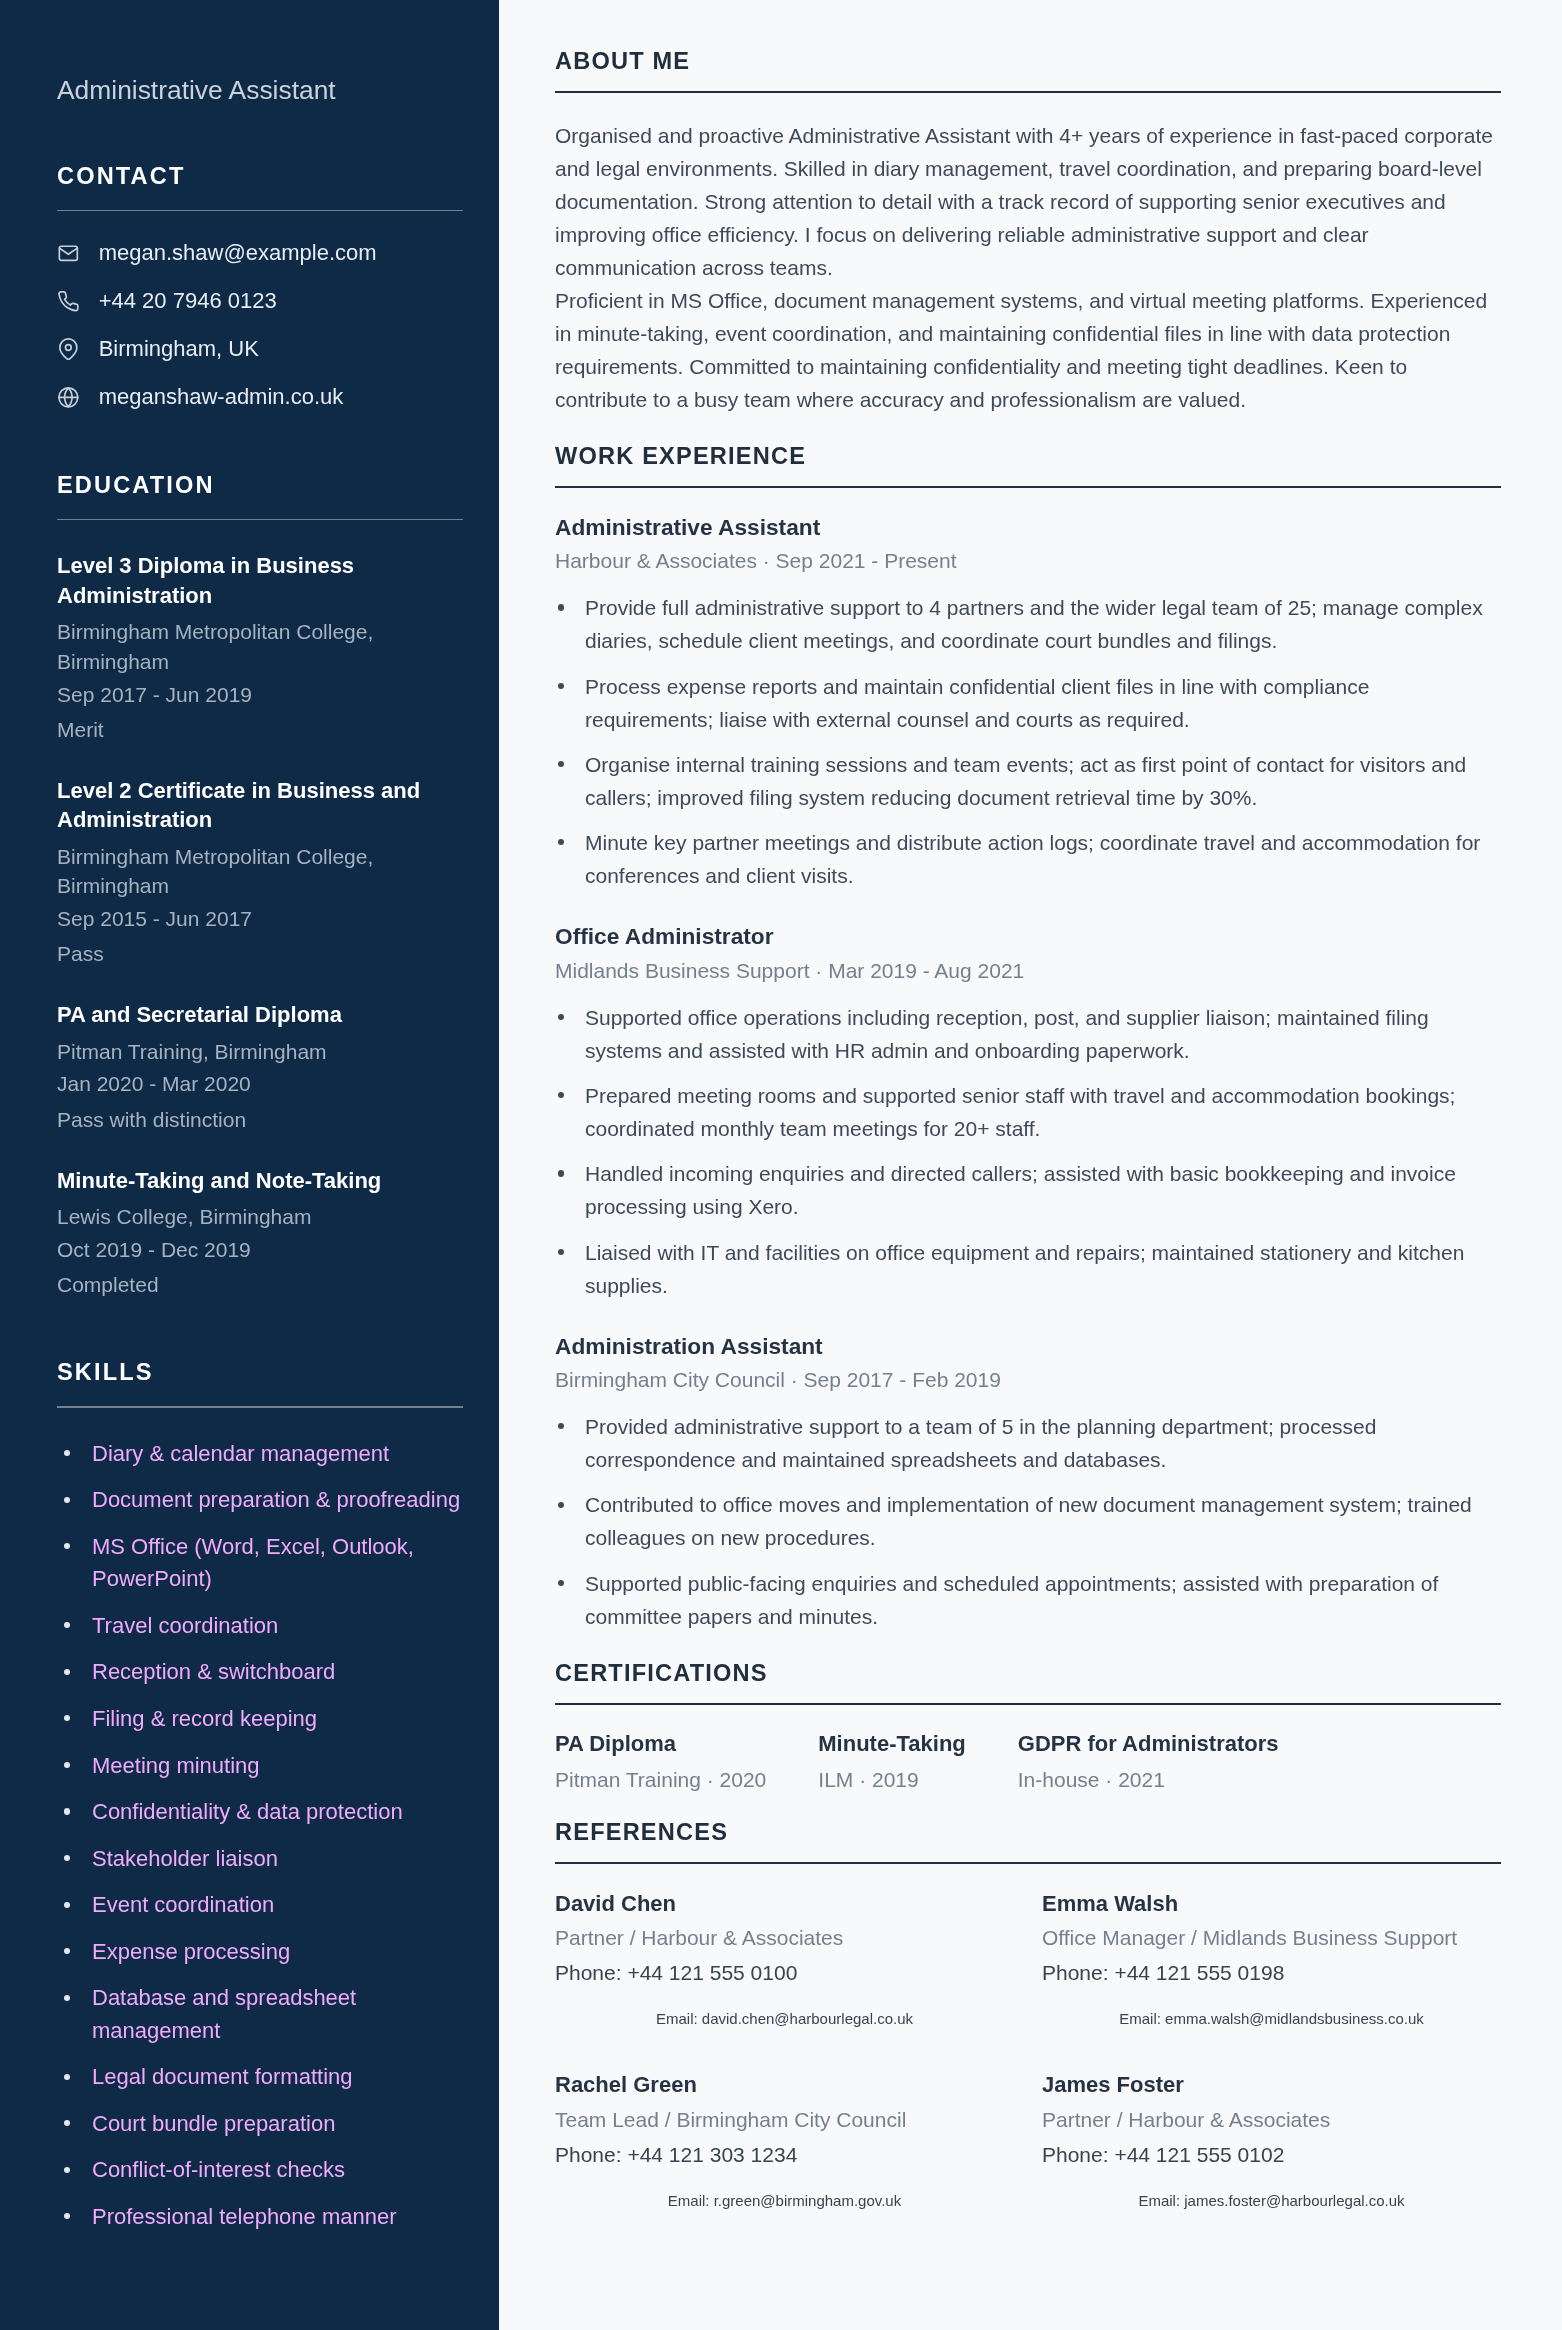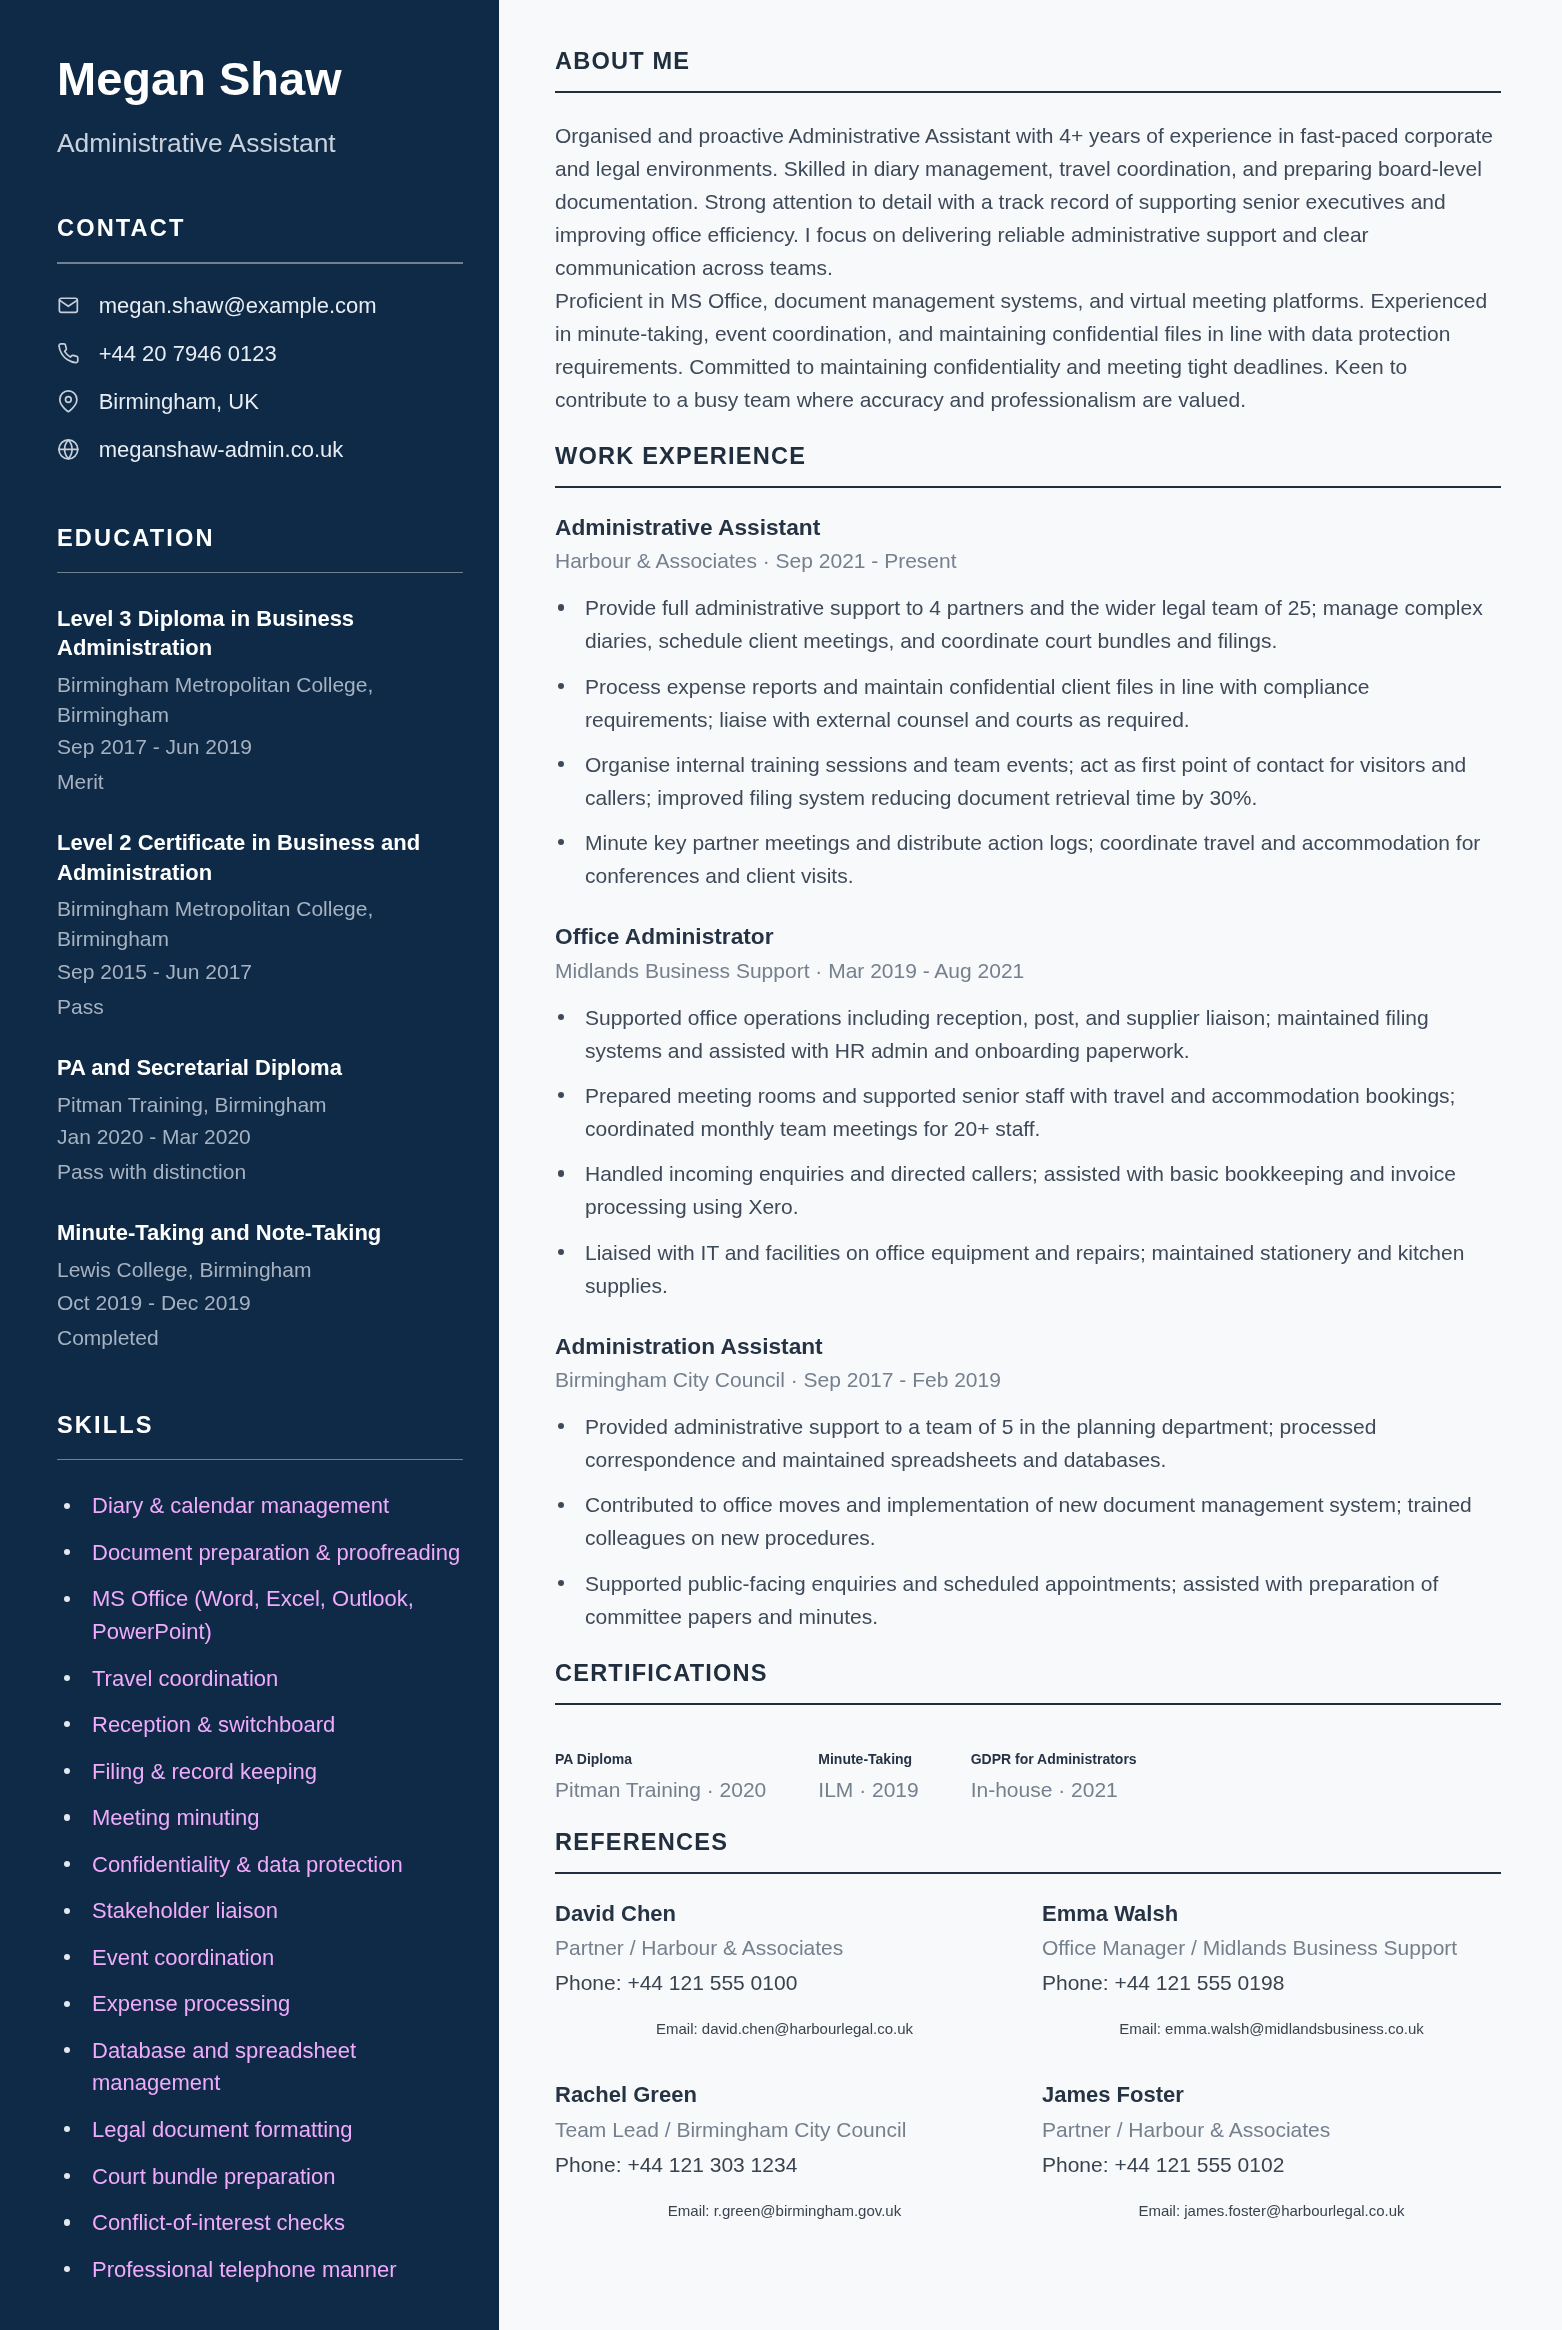--- a/index.html
+++ b/index.html
@@ -113,36 +113,35 @@
     position: absolute;
     left: 2.8px;
     top: 13.2px;
     width: 6.1px;
     height: 6.1px;
     border-radius: 50%;
     background: #3e4959;
   }
 
   .cert-row { display: flex; gap: 52px; margin-top: 26.4px; }
-  .cert-name { font-size: 14px; font-weight: bold; color: #263344; margin-top: 20px; }
+  .cert-name { font-size: 22px; font-weight: bold; color: #263344; }
   .cert-meta { font-size: 21px; color: #75808f; margin-top: 10.4px; }
 
   .ref-grid { display: grid; grid-template-columns: 1fr 1fr; column-gap: 28px; row-gap: 45px; margin-top: 26.4px; }
   .ref-name { font-size: 22px; font-weight: bold; color: #263344; }
   .ref-role { font-size: 21px; color: #75808f; margin-top: 9.4px; }
   .ref-phone { font-size: 21px; color: #39434f; margin-top: 11.3px; }
   .ref-email { font-size: 15px; color: #39434f; margin-top: 25px; text-align: center; }
 </style>
 </head>
 <body>
 
 <div class="page">
 
   <aside class="sidebar">
-    <h1 class="name">Megan Shaw</h1>
     <div class="side-title">Administrative Assistant</div>
 
     <section class="side-section first">
       <div class="side-heading">CONTACT</div>
       <div class="side-rule"></div>
       <div class="contact-list">
 
           <div class="contact-item">
             <span class="icon-slot">
               <svg viewBox="0 0 24 24" xmlns="http://www.w3.org/2000/svg">

